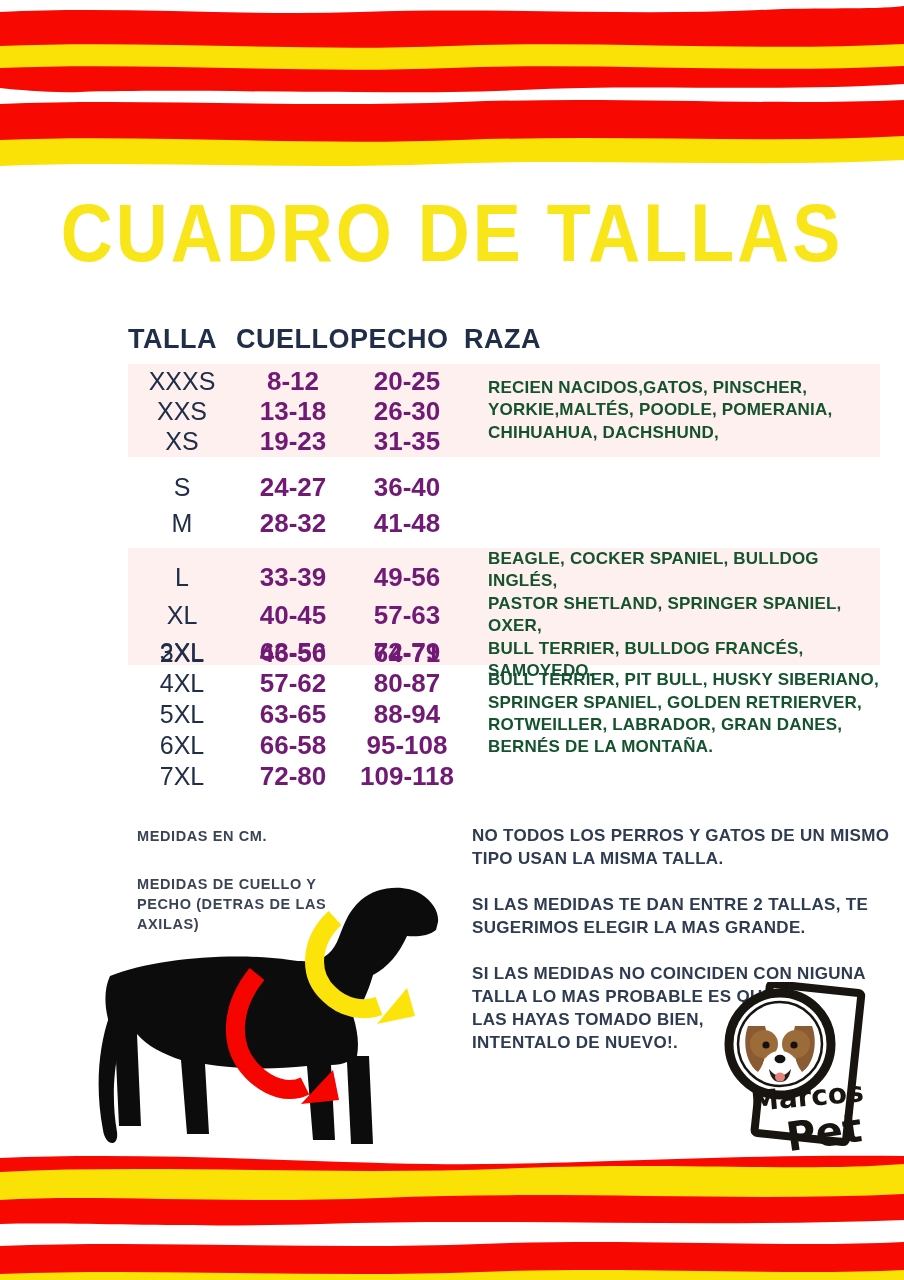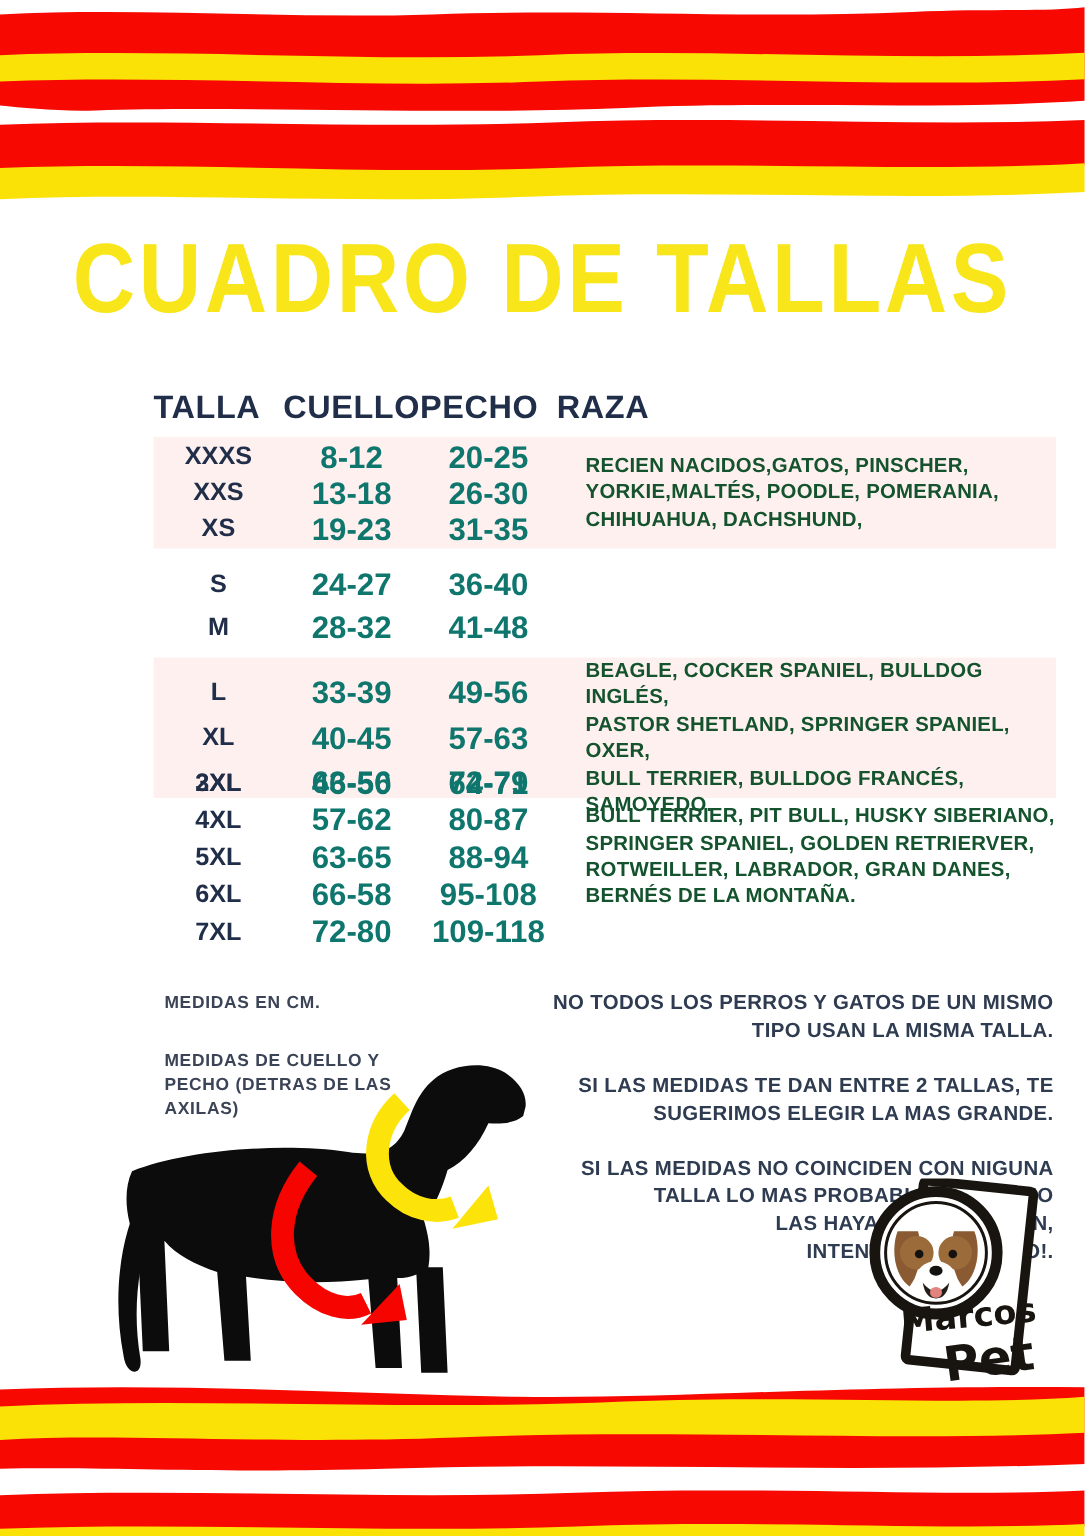--- a/index.html
+++ b/index.html
@@ -22,36 +22,36 @@
     grid-template-columns:108px 114px 114px 1fr;
     align-items:center;
   }
   .tbl-header{top:320px;height:38px;}
   .tbl-header span{
     font-size:27px;font-weight:bold;letter-spacing:.5px;color:#212e49;
   }
   .group{position:absolute;}
   .group.pink{background:#fdf0ee;}
   .col{text-align:center;}
-  .col .size{display:block;font-size:21px;font-weight:700;color:#212e49;}
-  .col .num{display:block;font-size:26px;font-weight:700;color:#0f766e;}
+  .col .size{display:block;font-size:25px;font-weight:400;color:#212e49;}
+  .col .num{display:block;font-size:26px;font-weight:700;color:#701a75;}
   .g1 .col span{line-height:30px;}
   .g2 .col span{line-height:36px;}
   .g3 .col span{line-height:38px;}
   .g4 .col span{line-height:31px;}
   .raza{
     margin:0;padding-left:24px;font-size:17px;font-weight:700;line-height:1.32;
     letter-spacing:.2px;color:#14532d;white-space:pre-line;
   }
   
   .note{
     color:#3b4456;font-size:14.5px;font-weight:600;letter-spacing:.6px;
     line-height:20px;white-space:pre-line;
   }
-  .tips{left:448px;top:824px;width:430px;text-align:right;}
+  .tips{left:472px;top:824px;width:430px;}
   .tips p{
     margin:0 0 23px 0;font-size:17px;font-weight:600;letter-spacing:.3px;
     line-height:23px;color:#2e3b50;white-space:pre-line;
   }
   svg{display:block;}
 </style>
 </head>
 <body>
 
 <div class="page">

